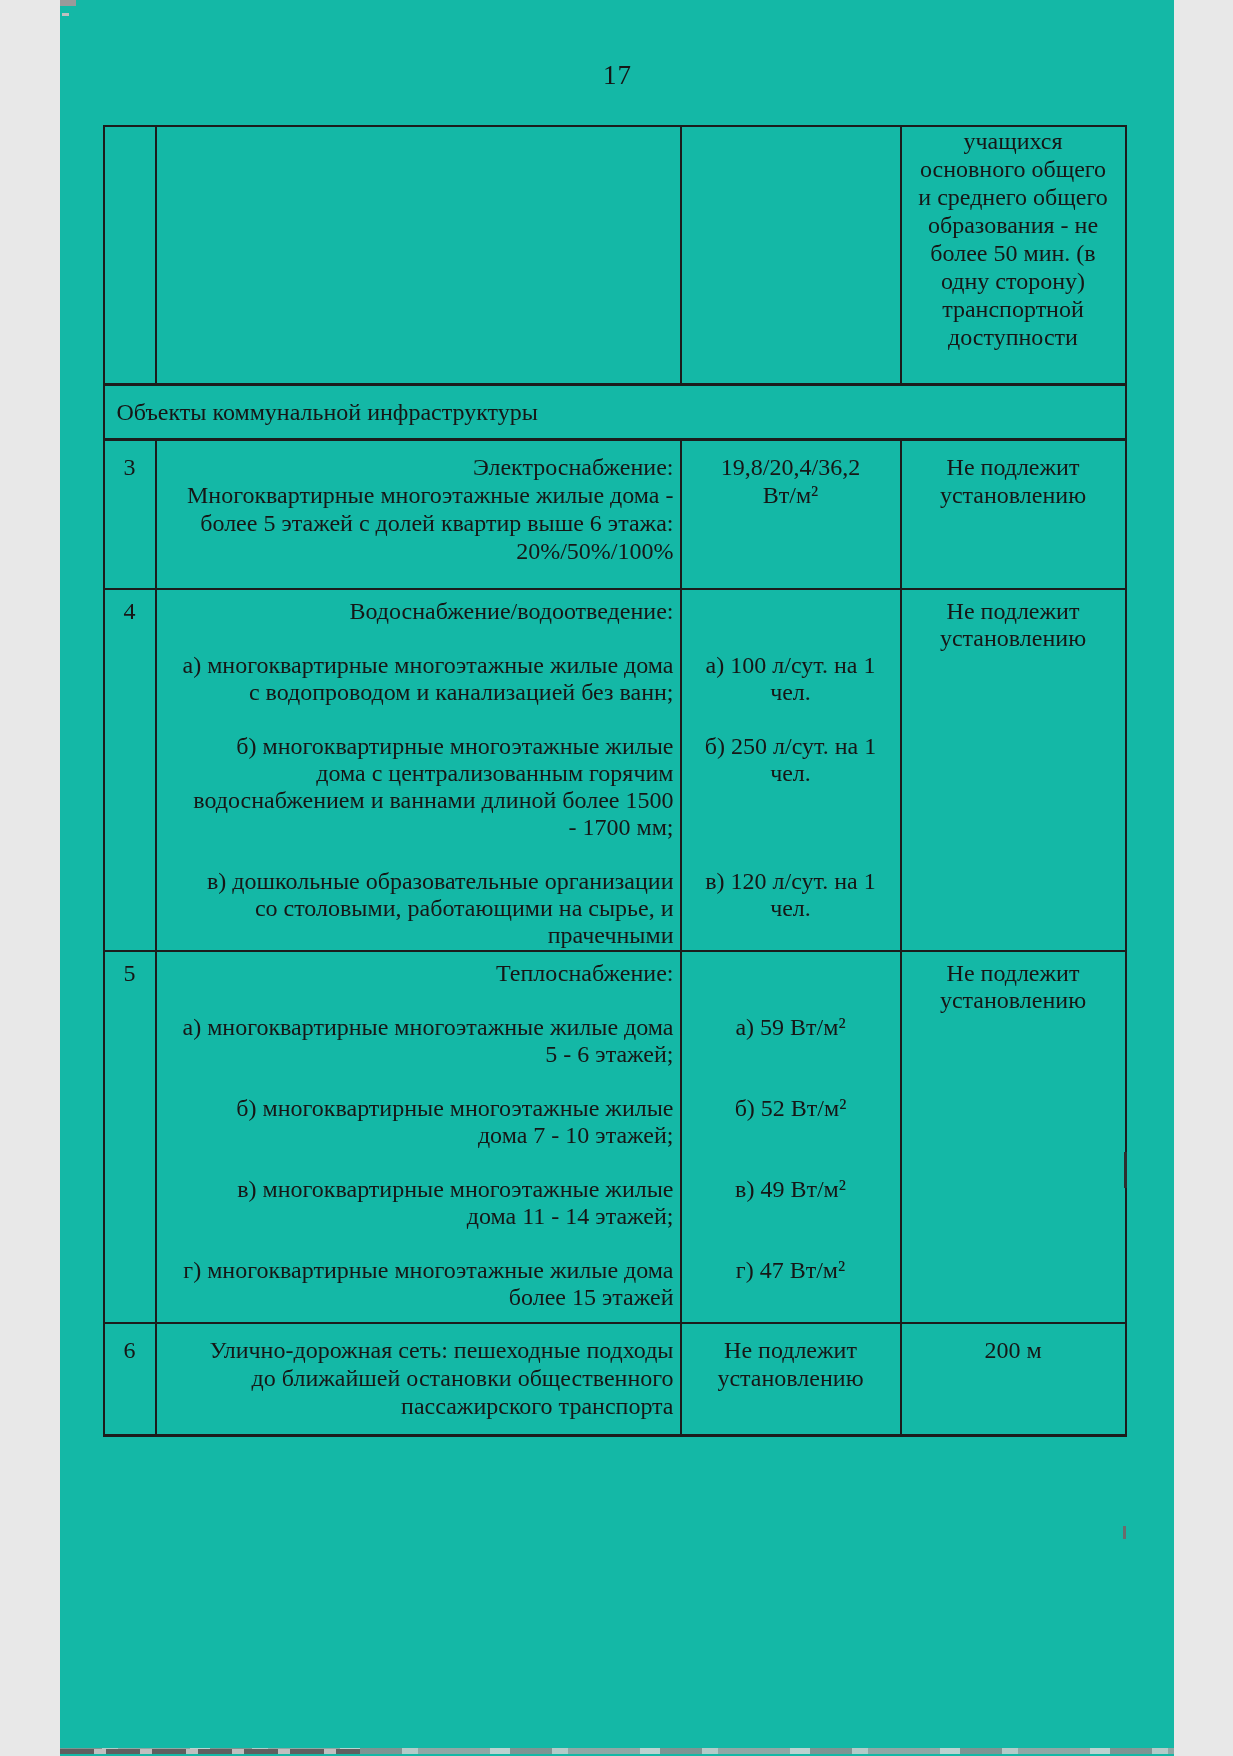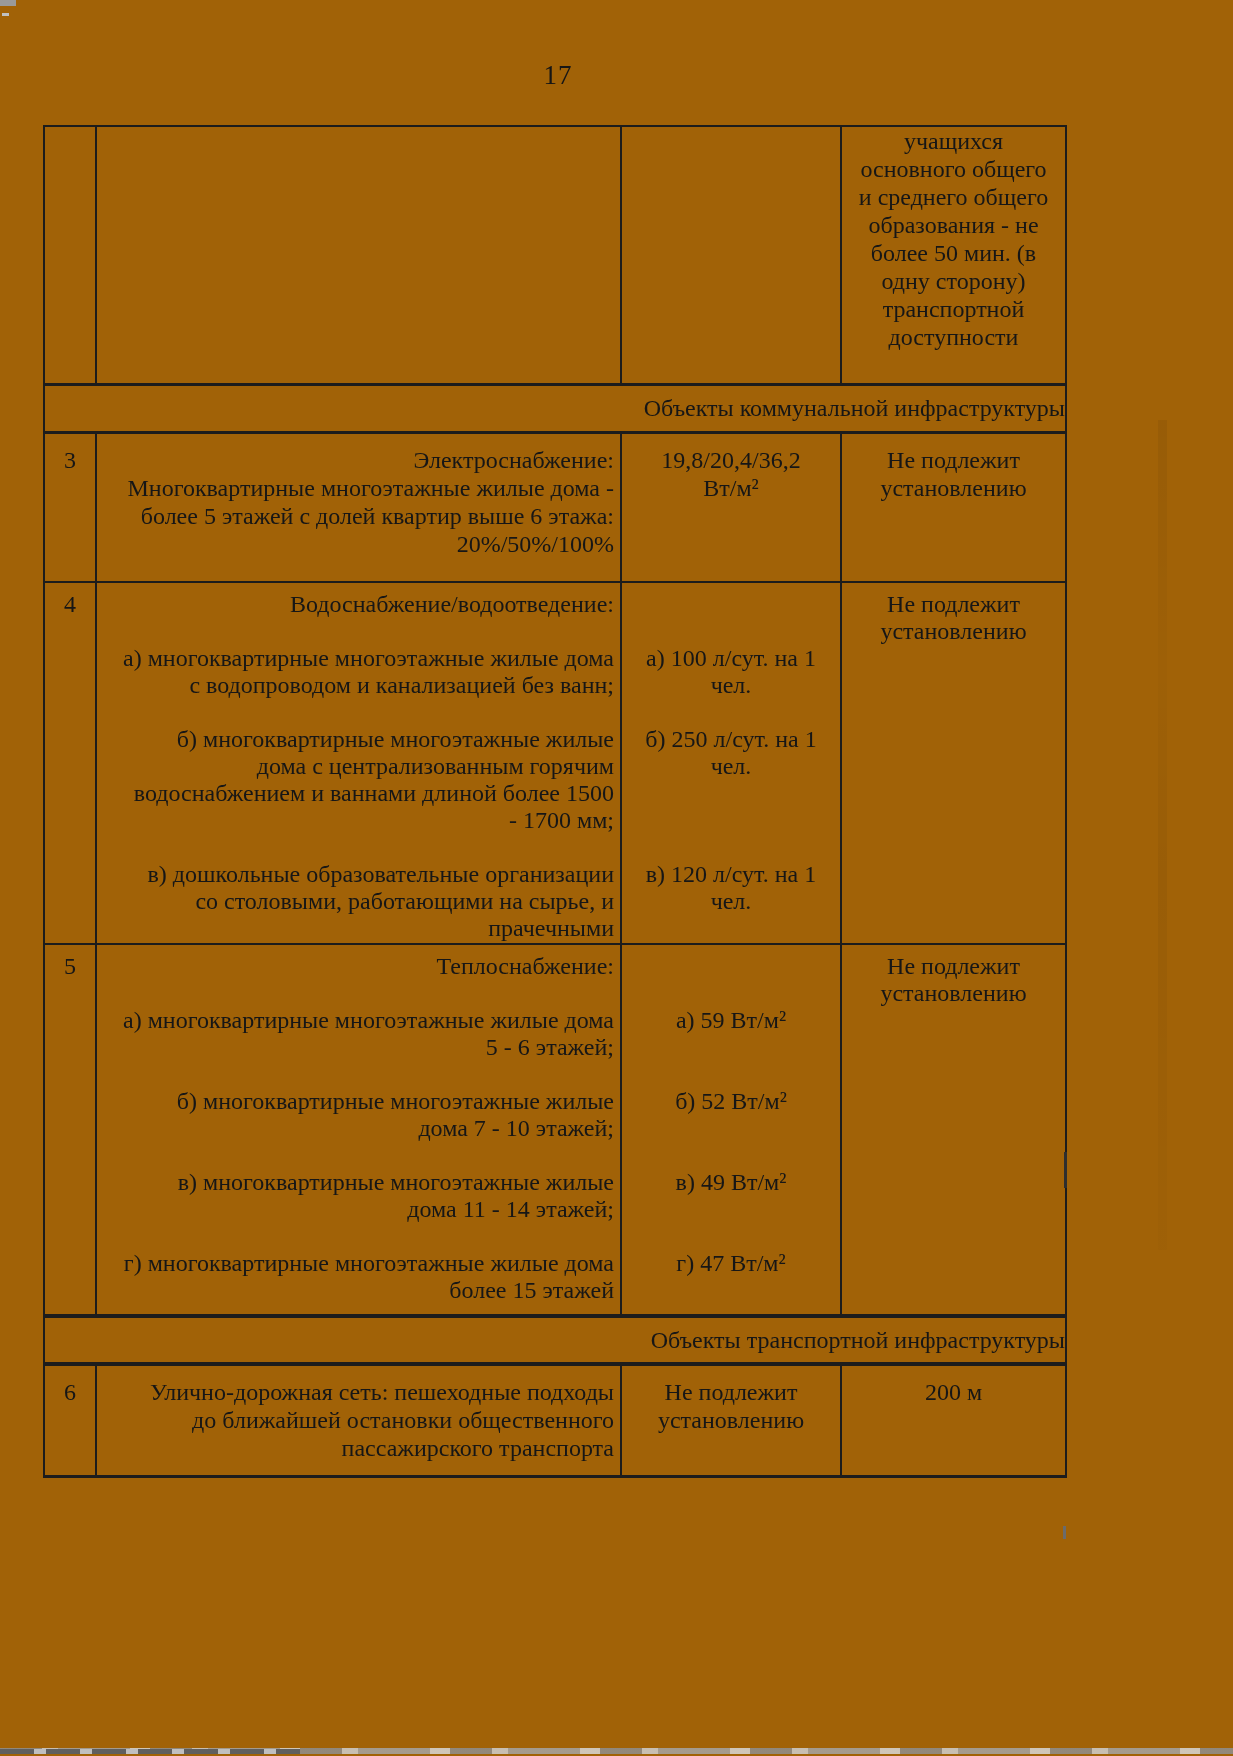--- a/index.html
+++ b/index.html
@@ -1,22 +1,22 @@
 <!DOCTYPE html>
 <html><head>
 <meta charset="utf-8">
 <style>
   html, body { margin: 0; padding: 0; }
   body { background: #e8e8e8; }
   #page {
     position: relative;
-    width: 1233px;
+    width: 1114px;
     height: 1756px;
     margin: 0 auto;
-    background: #a16207;
+    background: #14b8a6;
     overflow: hidden;
     font-family: "Liberation Serif", "DejaVu Serif", serif;
     color: #161616;
   }
   .page-number {
     position: absolute;
     top: 60px;
     left: 528px;
     width: 60px;
     text-align: center;
@@ -37,23 +37,23 @@
     vertical-align: top;
     padding: 12px 6px 0 6px;
     line-height: 28px;
     overflow: hidden;
   }
   td.pre { white-space: pre-line; }
   td.num { text-align: center; padding-left: 0; padding-right: 0; }
   td.desc { text-align: right; padding-left: 11px; padding-right: 4px; }
   td.val, td.norm { text-align: center; }
   tr.sec td {
-    text-align: right;
+    text-align: left;
     vertical-align: middle;
-    padding: 0;
+    padding: 12px;
     border-top-width: 3px;
     border-bottom-width: 3px;
   }
   tr.sec2 td {
     border-top-width: 4px;
     border-bottom-width: 4px;
   }
   tr.cont td { line-height: 28px; padding-top: 0; }
   tr.r4 td, tr.r5 td { line-height: 27px; padding-top: 8px; }
   tr.r6 td { border-bottom-width: 3px; }
@@ -184,23 +184,20 @@
 
 
 в) 49 Вт/м²
 
 
 г) 47 Вт/м²</td>
       <td class="norm pre">Не подлежит
 установлению</td>
     </tr>
 
-    <tr class="sec sec2" style="height:48px">
-      <td colspan="4">Объекты транспортной инфраструктуры</td>
-    </tr>
 
     <tr class="r6" style="height:112px">
       <td class="num pre">6</td>
       <td class="desc pre">Улично-дорожная сеть: пешеходные подходы
 до ближайшей остановки общественного
 пассажирского транспорта</td>
       <td class="val pre">Не подлежит
 установлению</td>
       <td class="norm pre">200 м</td>
     </tr>

